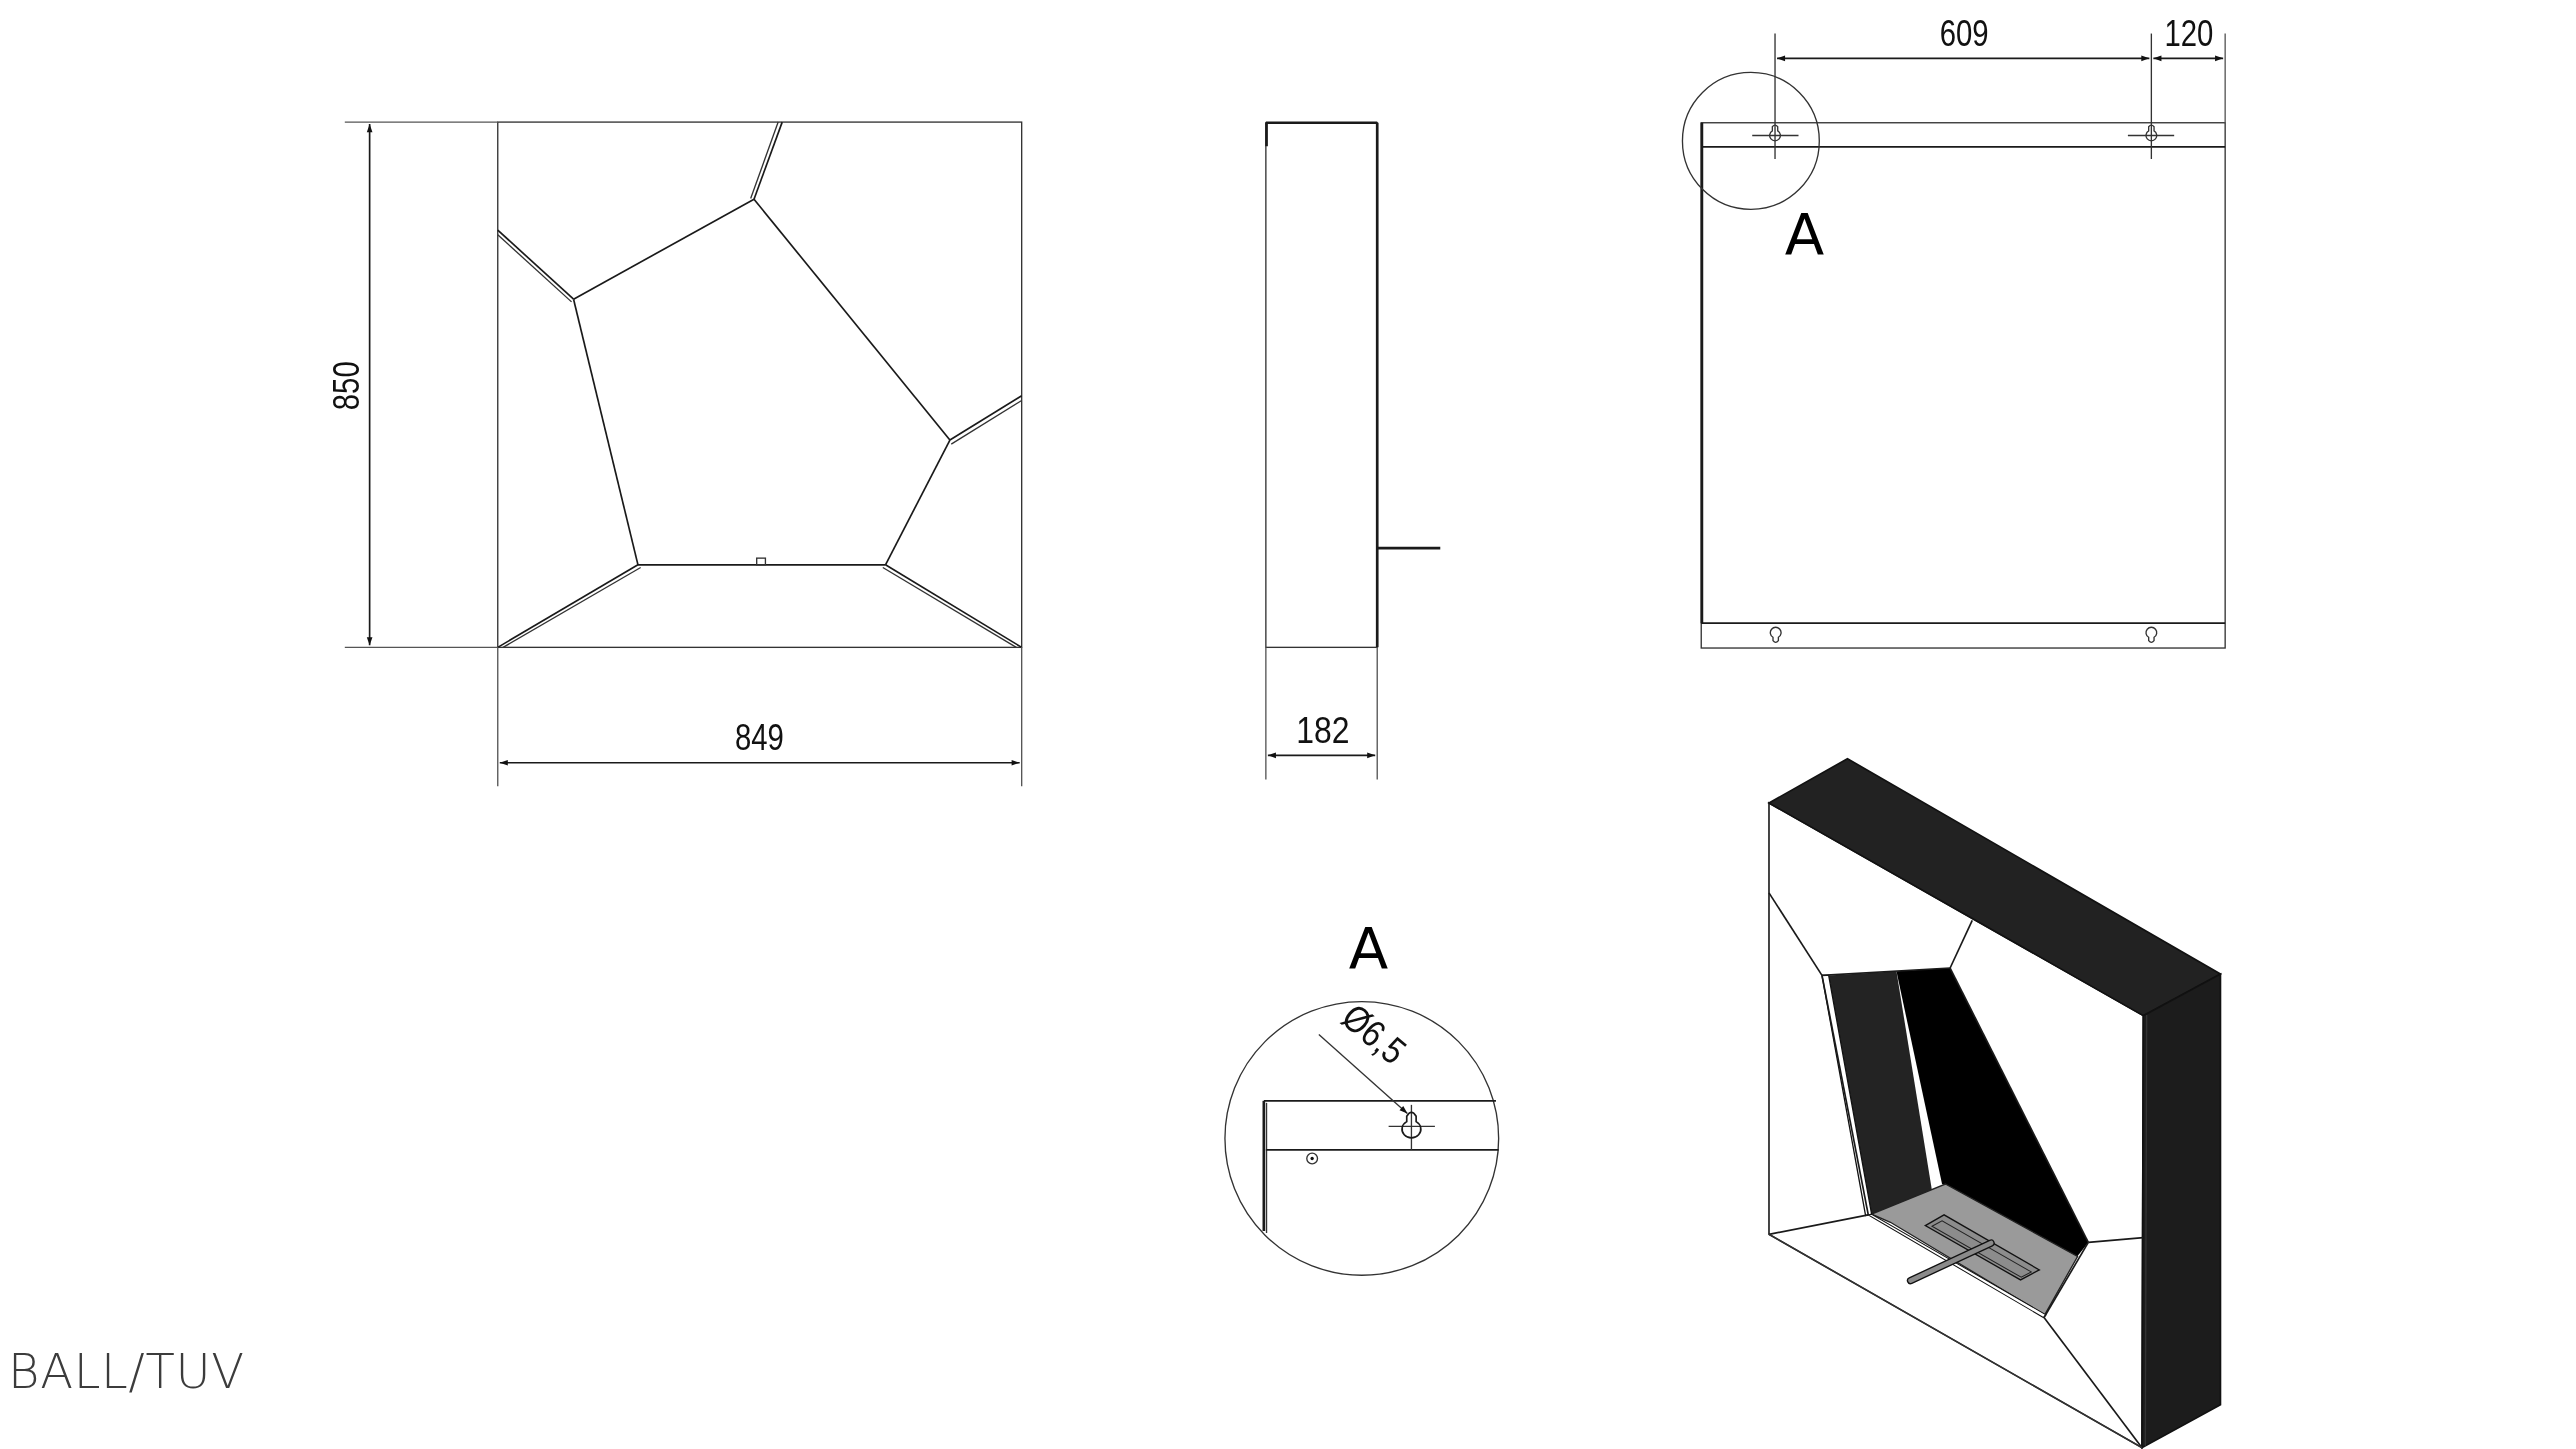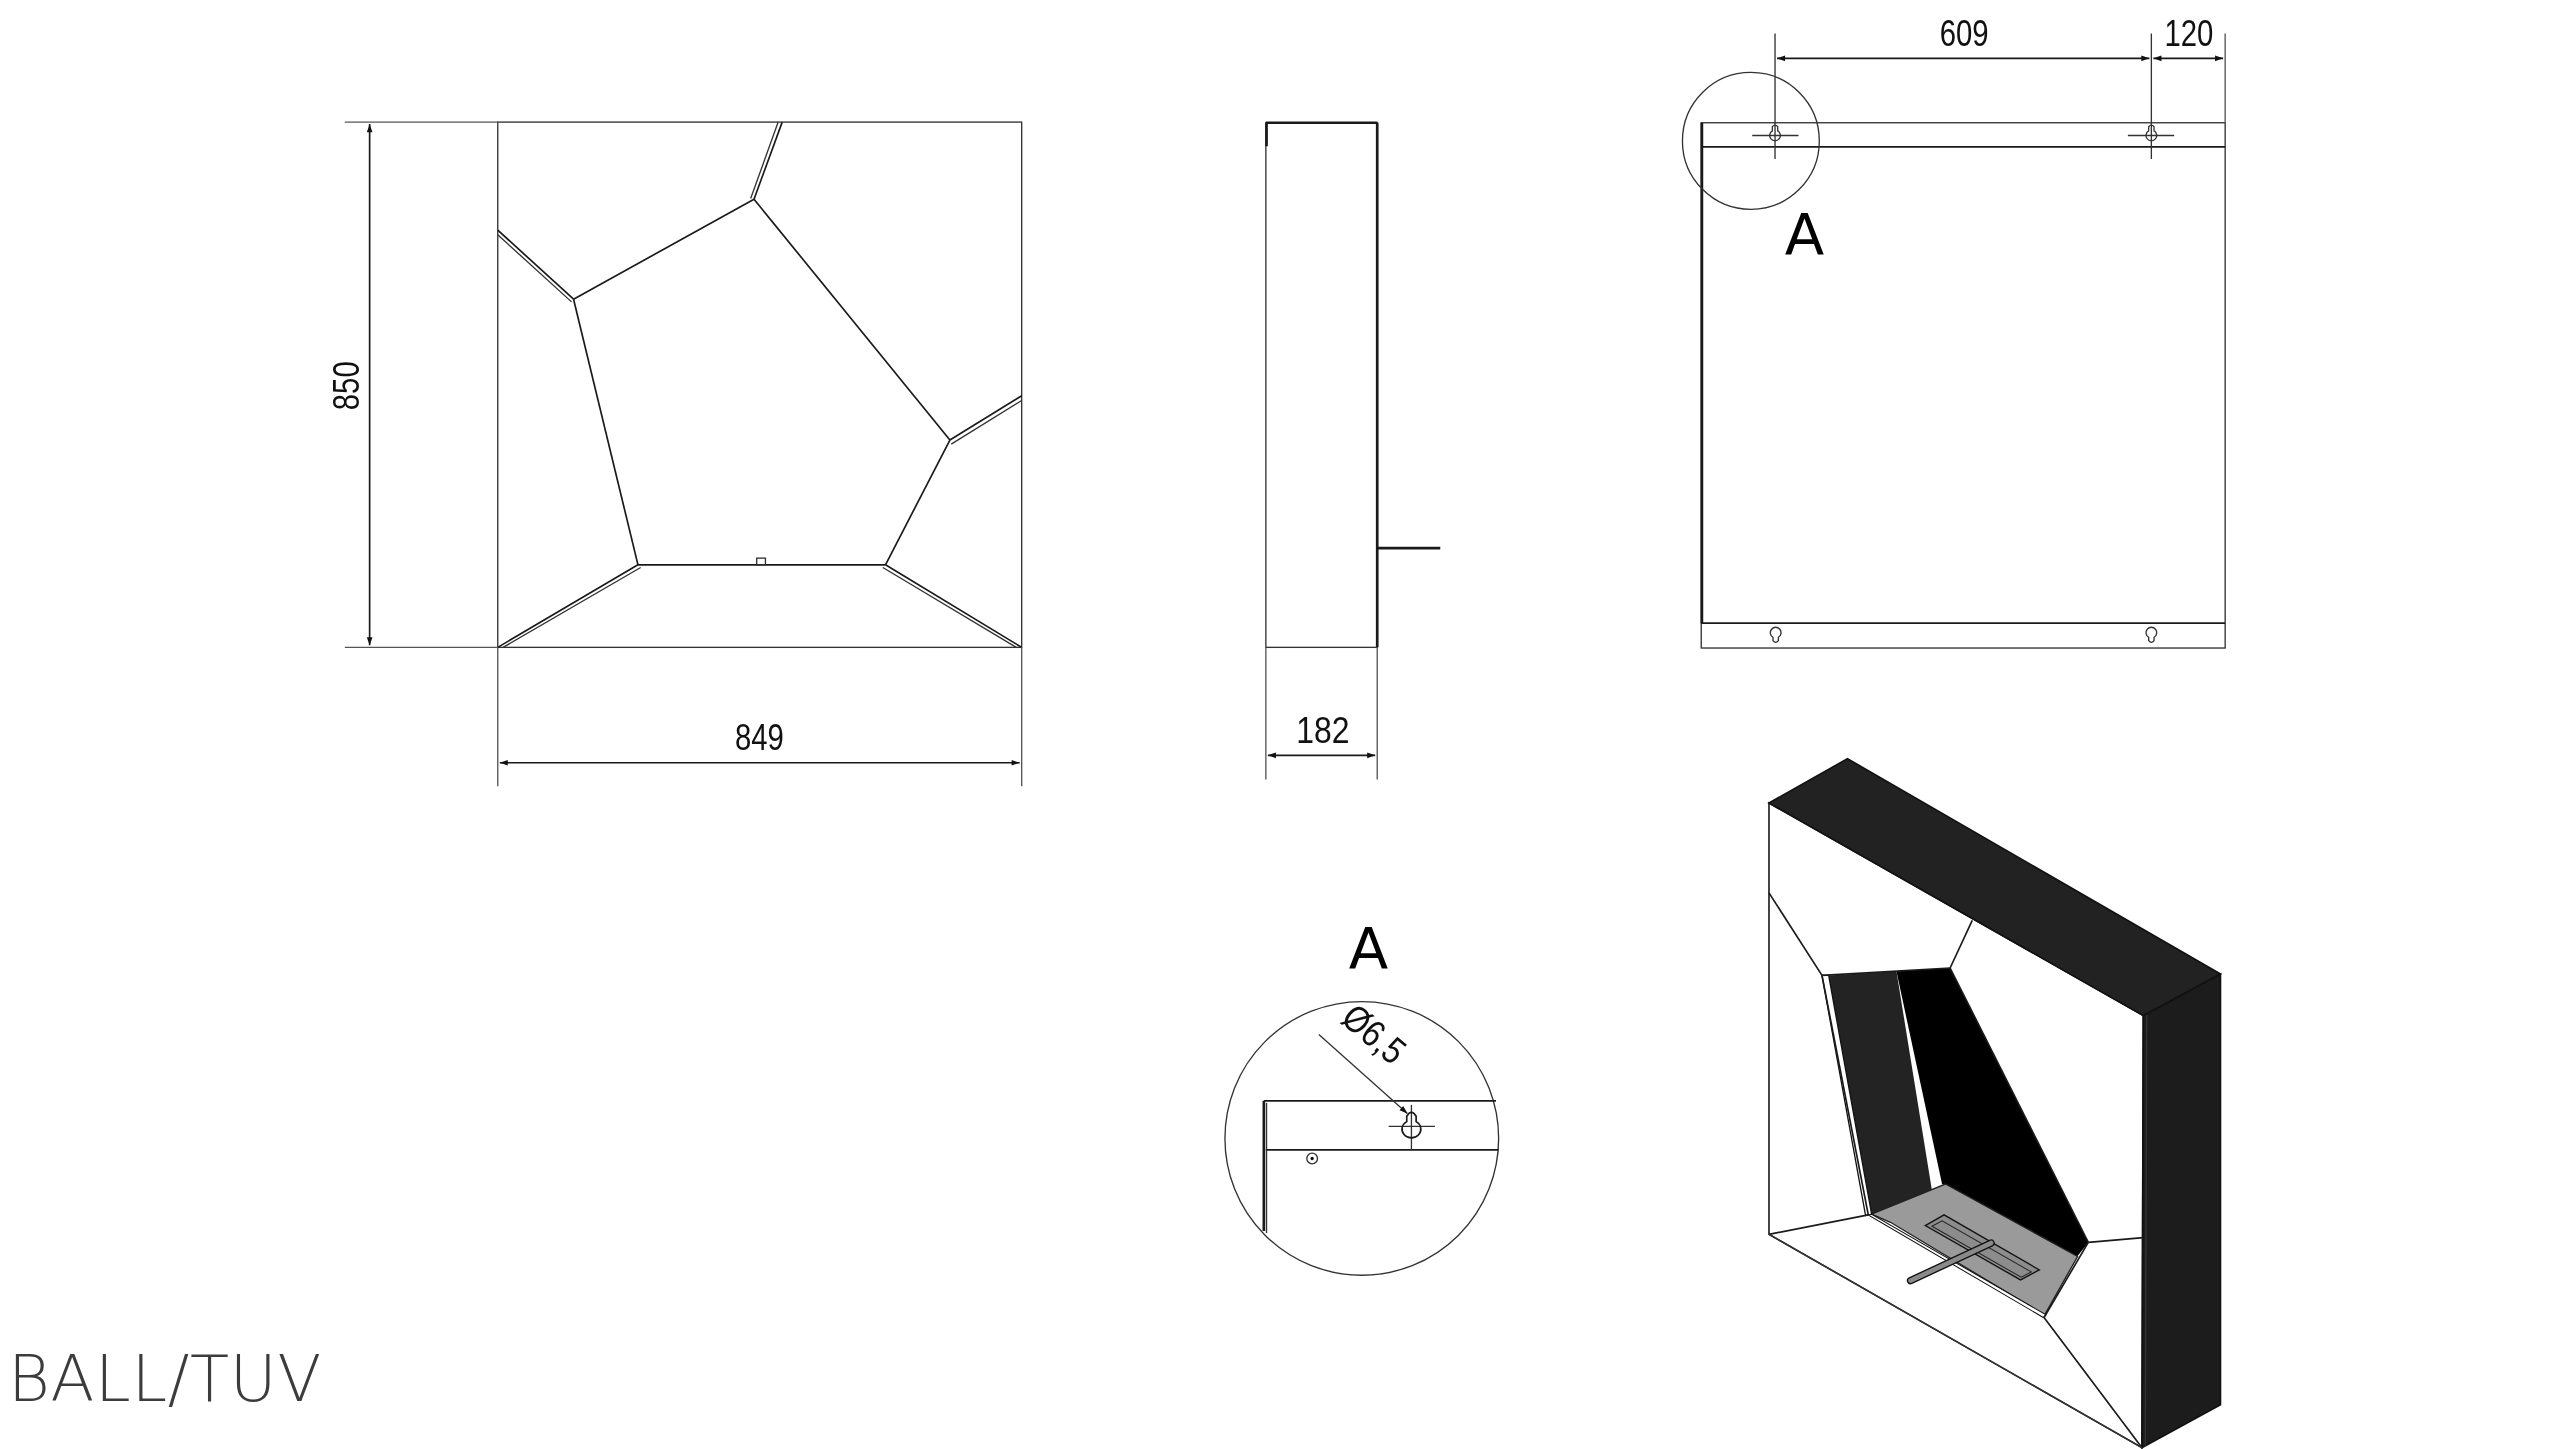--- a/index.html
+++ b/index.html
@@ -7,21 +7,21 @@
   svg.drawing { position: absolute; left: 0; top: 0; width: 2576px; height: 1449px; }
   .ln { stroke: #1a1a1a; stroke-width: 2.5; fill: none; }
   .ln-thin { stroke: #333; stroke-width: 2; fill: none; }
   .ln-ext { stroke: #555; stroke-width: 2; fill: none; }
   .ln-bold { stroke: #1a1a1a; stroke-width: 4; fill: none; }
   .dimtxt { font-family: "Liberation Sans", sans-serif; font-size: 56px; fill: #111; }
   .labeltxt { font-family: "DejaVu Sans", sans-serif; font-size: 86px; fill: #000; }
   .model-label {
     position: absolute; left: 8px; top: 1347px;
     font-family: "DejaVu Sans", sans-serif; font-weight: 200;
-    font-size: 64px; color: #3c3c3c; letter-spacing: 0.7px; line-height: 1;
+    font-size: 48px; color: #3c3c3c; letter-spacing: 0.7px; line-height: 1;
   }
 </style>
 </head>
 <body>
 
 <svg class="drawing" viewBox="0 0 3840 2160" xmlns="http://www.w3.org/2000/svg">
   <defs>
     <marker id="arr" viewBox="0 0 10 10" refX="10" refY="5" markerWidth="30" markerHeight="12" markerUnits="userSpaceOnUse" orient="auto-start-reverse">
       <path d="M0,1.5 L10,5 L0,8.5 Z" fill="#111"></path>
     </marker>

